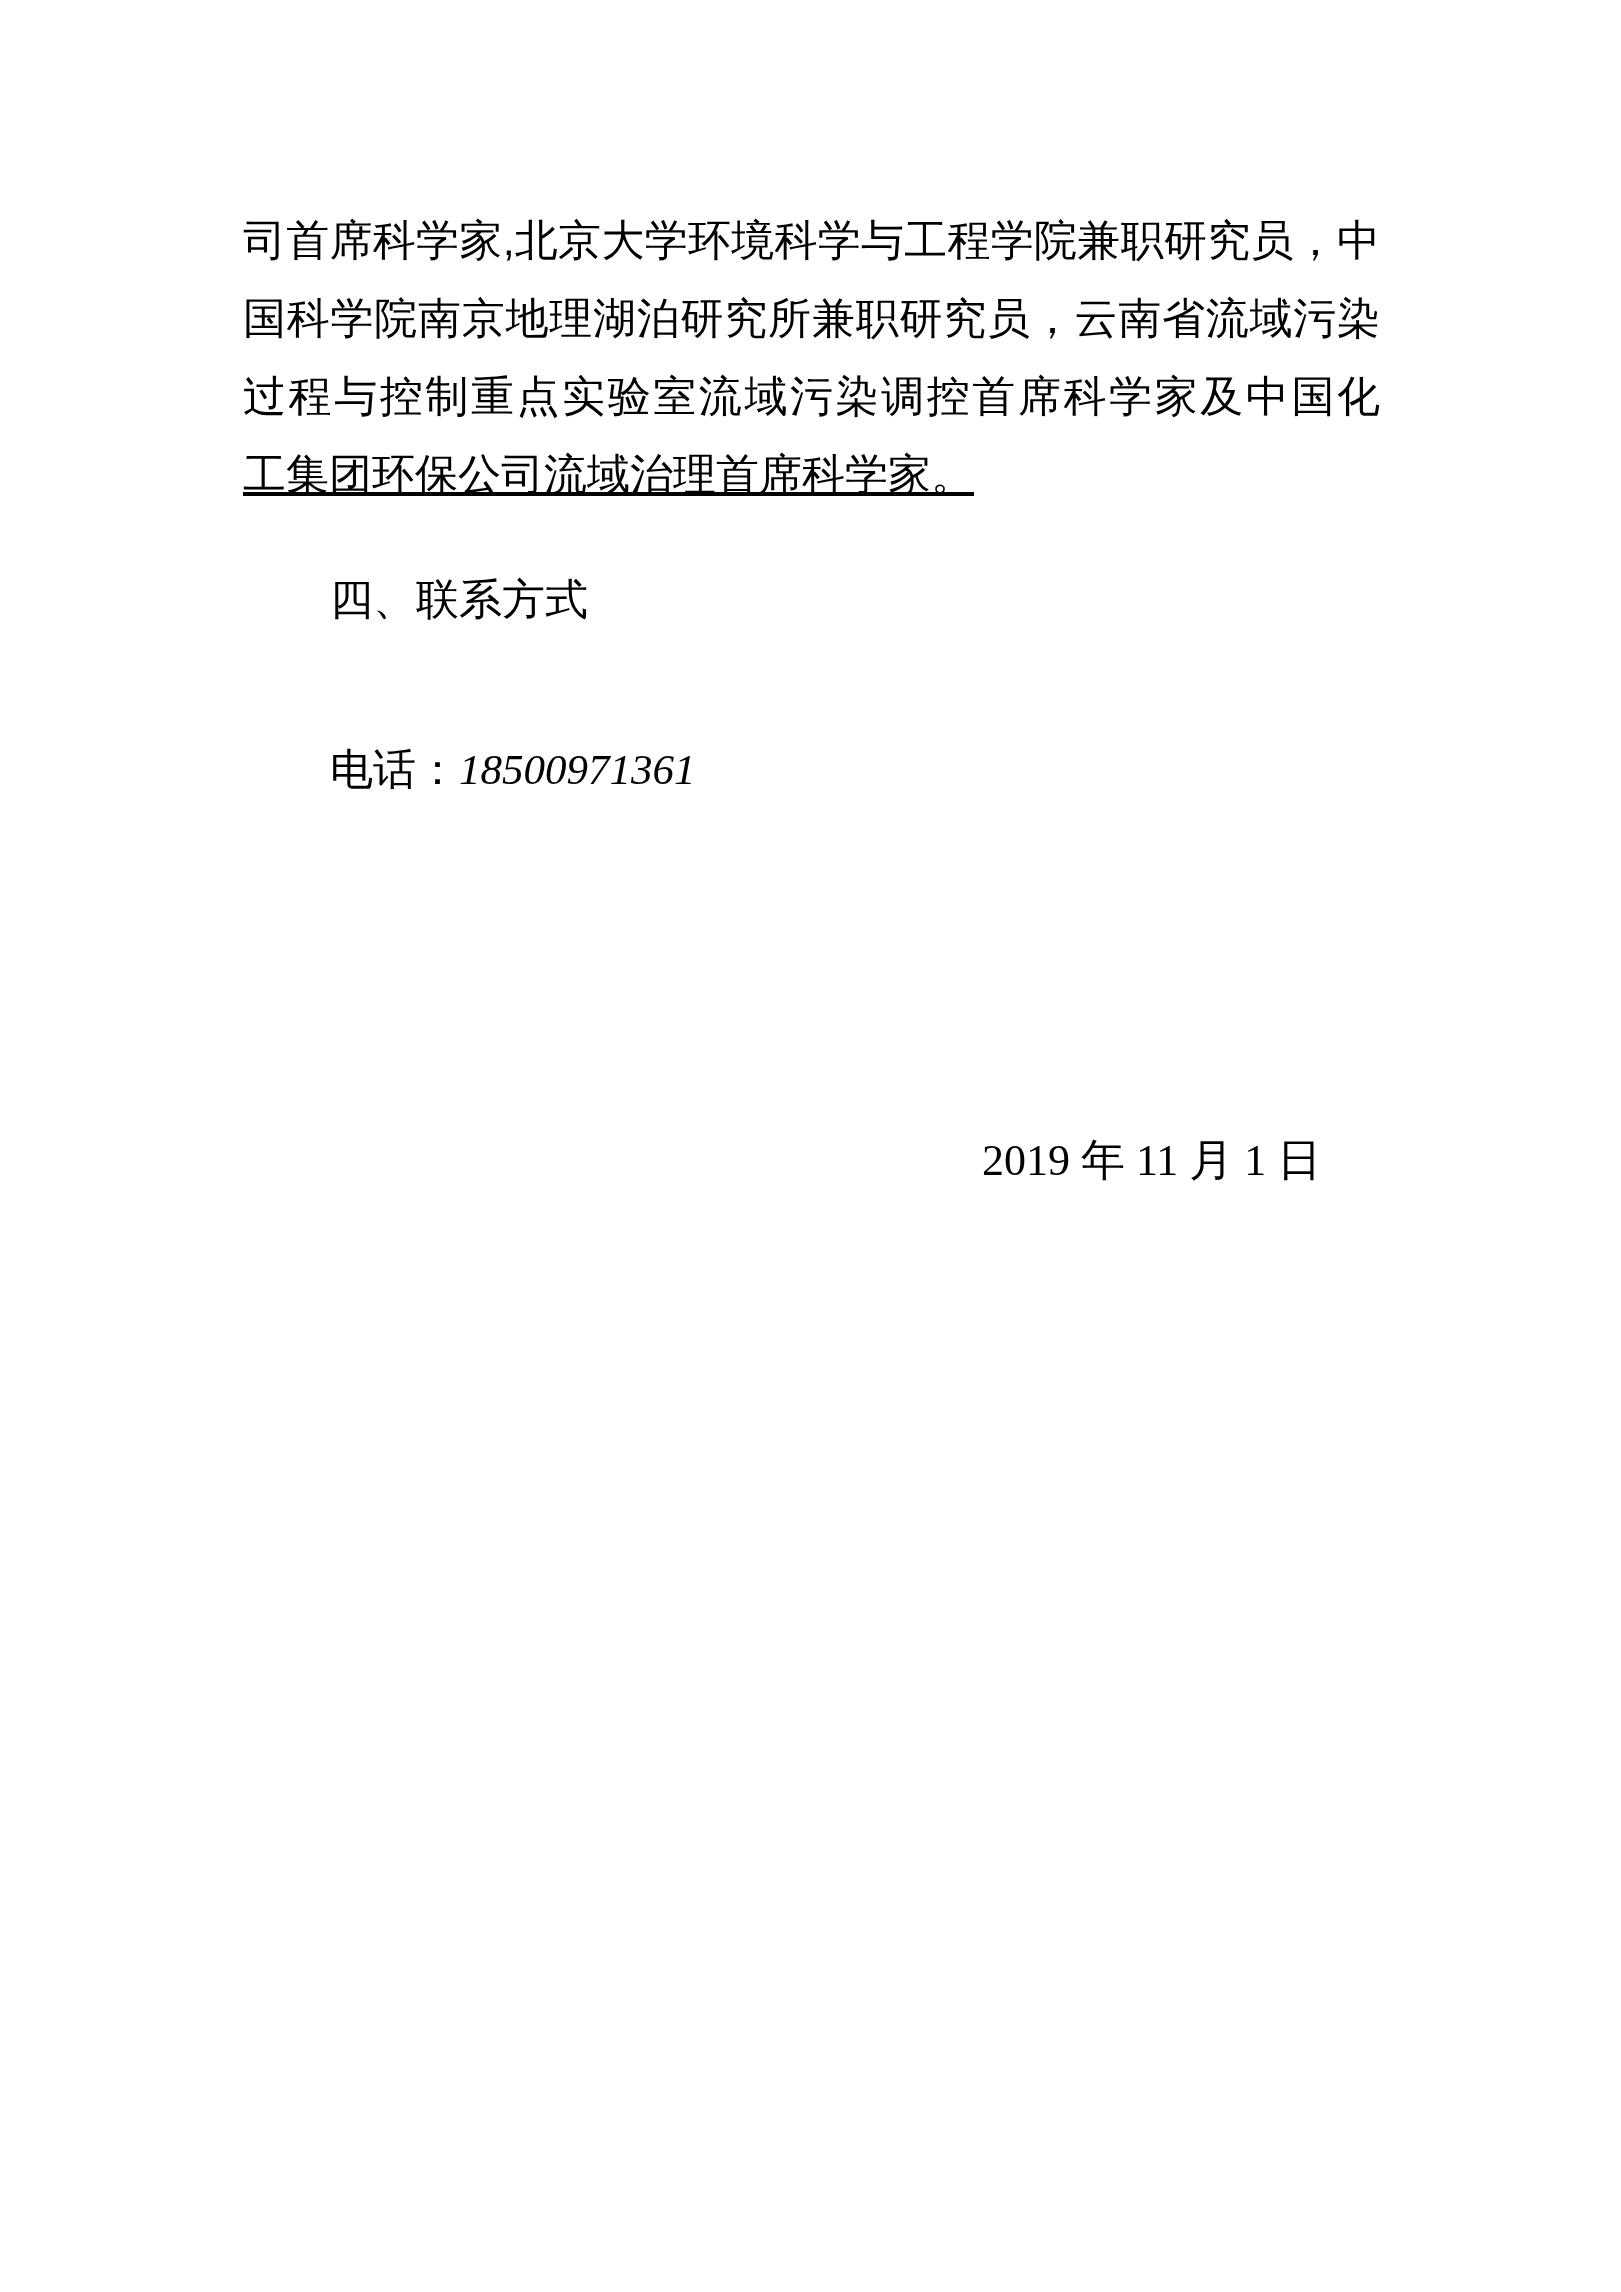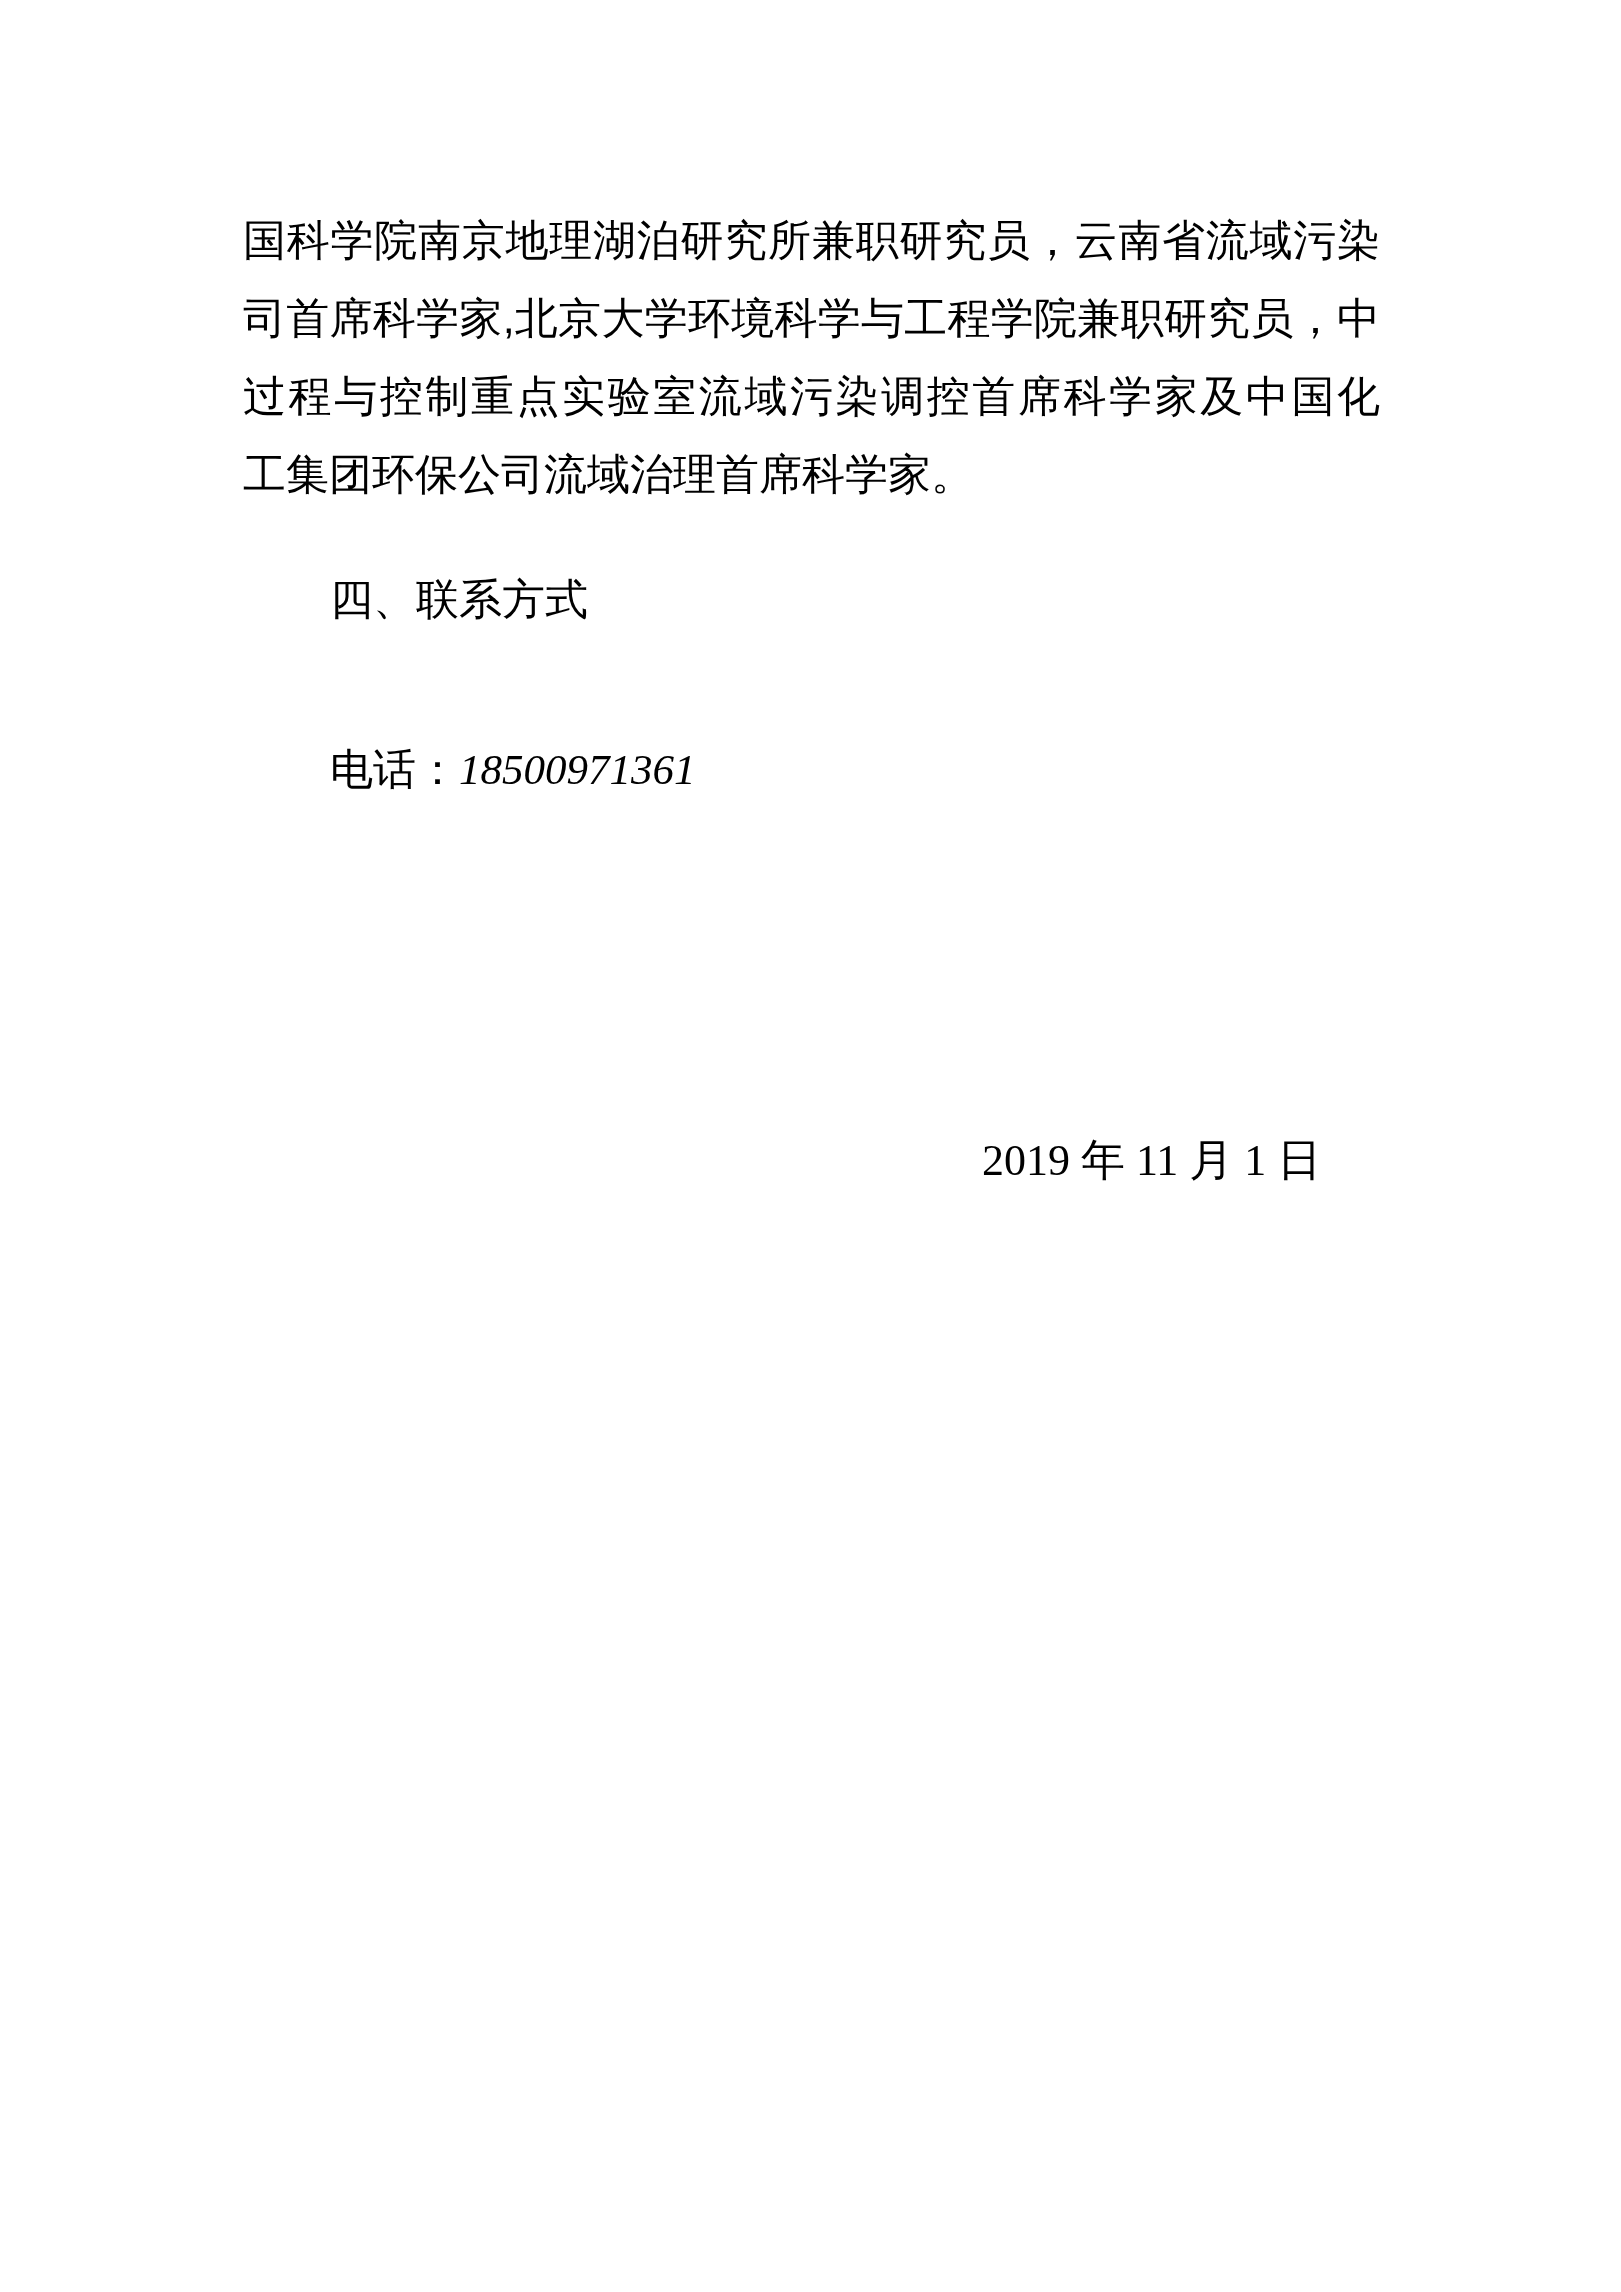--- a/index.html
+++ b/index.html
@@ -26,20 +26,21 @@
   }
   .para .line {
     text-align: justify;
     text-align-last: justify;
     text-justify: inter-character;
     white-space: nowrap;
   }
   .para .line.last {
     text-align: left;
     text-align-last: auto;
+    text-decoration: underline;
   }
   .indent-line {
     position: absolute;
     left: 243px;
     width: 1137px;
     font-size: 43px;
     line-height: 78px;
     text-indent: 87px;
     white-space: nowrap;
   }
@@ -67,22 +68,22 @@
     font-family: "Liberation Serif", serif;
     white-space: nowrap;
   }
 </style>
 </head>
 <body>
 
 <div class="page">
 
   <div class="para">
+    <div class="line">司首席科学家,北京大学环境科学与工程学院兼职研究员，中</div>
     <div class="line">国科学院南京地理湖泊研究所兼职研究员，云南省流域污染</div>
-    <div class="line">司首席科学家,北京大学环境科学与工程学院兼职研究员，中</div>
     <div class="line">过程与控制重点实验室流域污染调控首席科学家及中国化</div>
     <div class="line last">工集团环保公司流域治理首席科学家。</div>
   </div>
 
   <div class="indent-line heading-line">四、联系方式</div>
 
 
   <div class="indent-line phone-line">
     <span>电话：</span><span class="num">18500971361</span>
   </div>

